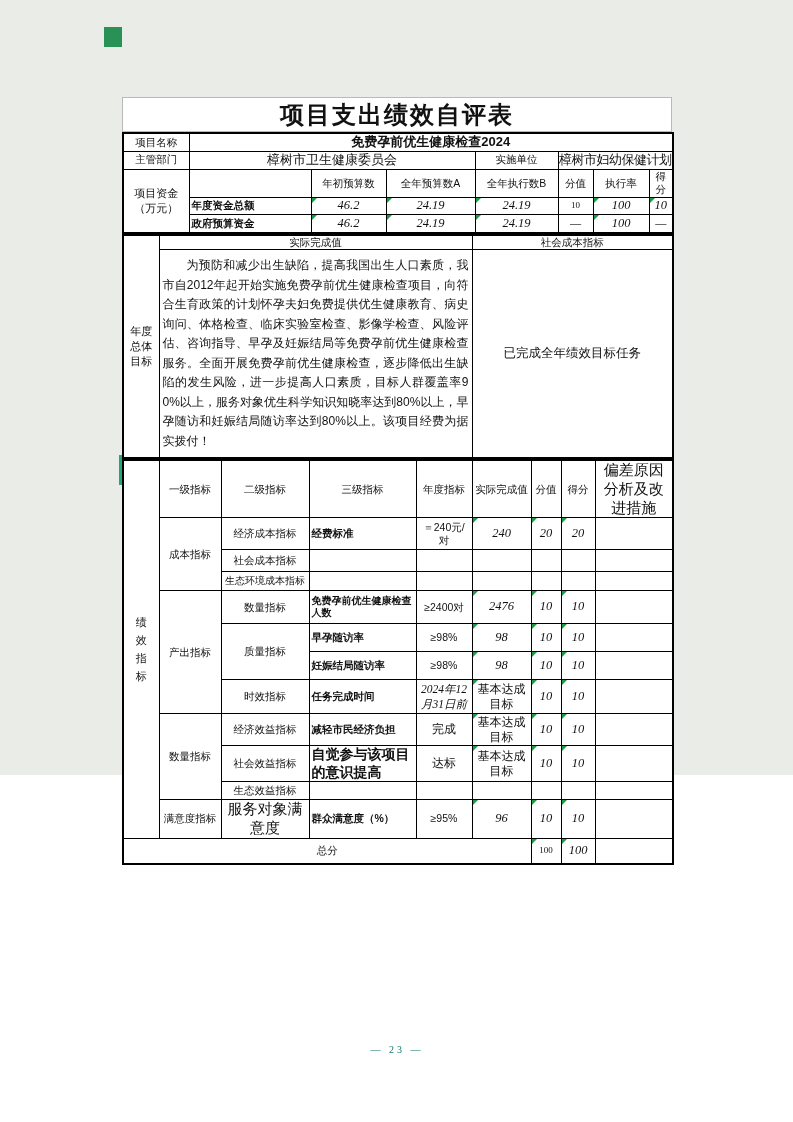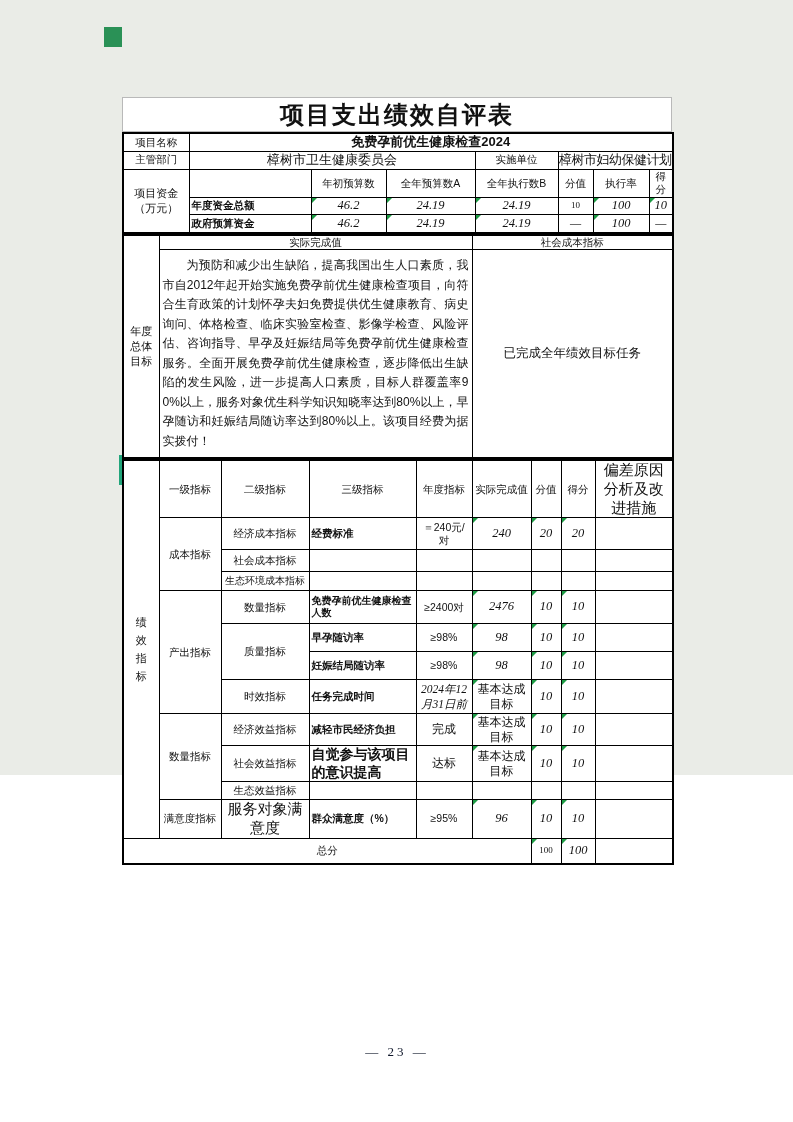--- a/index.html
+++ b/index.html
@@ -32,21 +32,21 @@
   .val-lg{font-size:13px;}
   .left{text-align:left;font-weight:bold;}
   .vlabel div{margin:16px auto;word-break:break-all;font-size:11px;line-height:15px;text-align:center;}
   .tri{position:relative;}
   .tri::before{content:"";position:absolute;top:0;left:0;
       border-top:5px solid #1d9b44;border-right:5px solid transparent;}
   .goal-text{font-size:12px;line-height:19.5px;text-align:justify;padding:6px 3px;text-indent:2em;word-break:break-all;}
   .goal-actual{font-size:12.5px;}
   .hdr{font-size:10.5px;}
   .page-num{position:absolute;left:0;top:947px;width:550px;text-align:center;
-      font-family:"Liberation Serif", serif;font-size:13px;color:#0f172a;letter-spacing:3px;}
+      font-family:"Liberation Serif", serif;font-size:10px;color:#0f766e;letter-spacing:3px;}
 </style>
 </head>
 <body>
 
 <div class="bg-top"></div>
 <div class="bg-left"></div>
 <div class="bg-right"></div>
 <div class="green-square"></div>
 <div class="green-bar"></div>
 

